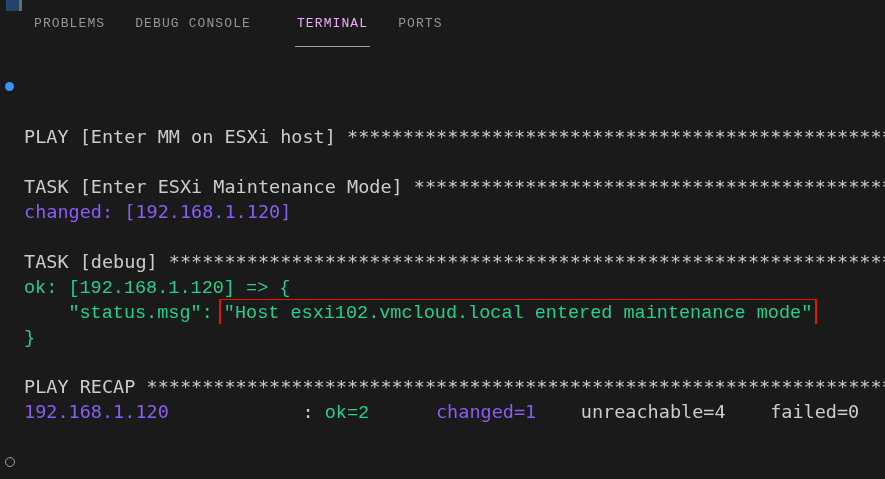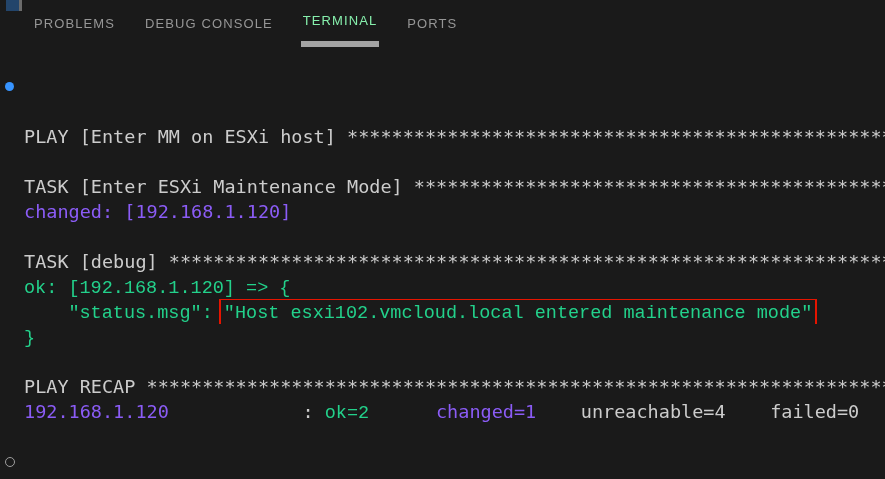--- a/index.html
+++ b/index.html
@@ -21,24 +21,26 @@
     display:flex;align-items:stretch;gap:26px;
     height:47px;padding-left:32px;
     font-family:"Liberation Sans","DejaVu Sans",sans-serif;
     font-size:13px;letter-spacing:1.1px;
   }
   .tab{
     display:flex;align-items:center;
     color:#969696;cursor:pointer;
     border-bottom:1px solid transparent;
     padding:18px 2px;
+    font-family:Liberation Mono, monospace;
   }
   .tab.active{
-    color:#86efac;
-    border-bottom:6px solid #a3a3a3;
+    color:#f0abfc;
+    border-bottom:1px solid #a3a3a3;
+    margin-left:16px;
   }
 
   
   .term{
     padding-top:27px;
     font-size:18.5px;line-height:25px;
     color:#cccccc;
     overflow:hidden;width:885px;
   }
   .line{

